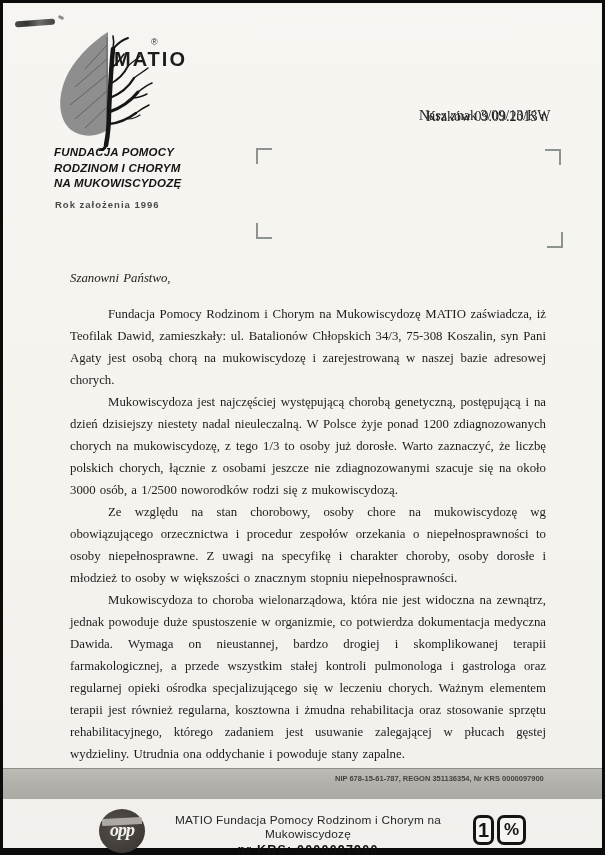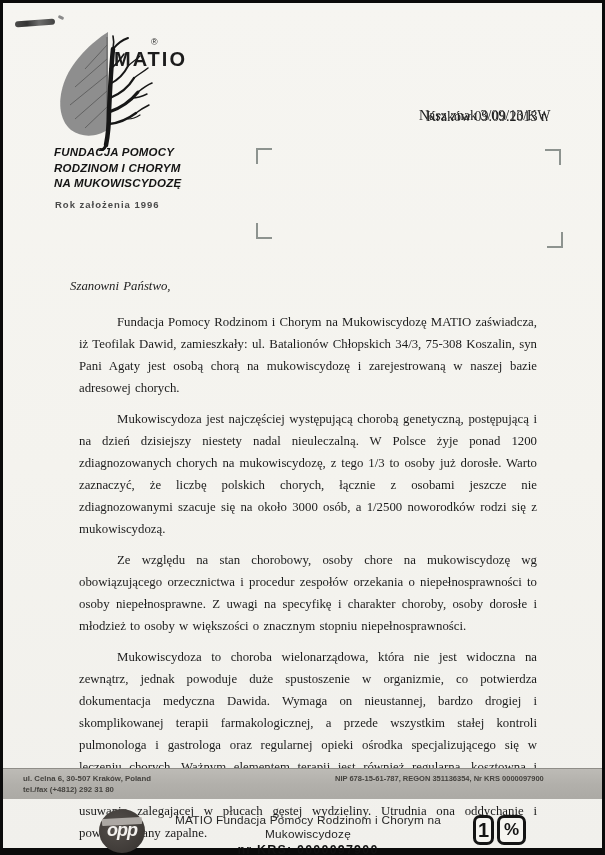--- a/index.html
+++ b/index.html
@@ -34,40 +34,40 @@
   .crop{position:absolute;width:14px;height:14px;}
   .crop.tl{left:253px;top:145px;border-left:2px solid #8d938f;border-top:2px solid #8d938f;}
   .crop.tr{left:542px;top:146px;border-right:2px solid #8d938f;border-top:2px solid #8d938f;}
   .crop.bl{left:253px;top:220px;border-left:2px solid #8d938f;border-bottom:2px solid #8d938f;}
   .crop.br{left:544px;top:229px;border-right:2px solid #8d938f;border-bottom:2px solid #8d938f;}
 
   
   .letter{position:absolute;left:67px;top:256px;width:476px;
           font-family:"Liberation Serif",serif;font-size:12.8px;line-height:22px;
           color:#1c1c1c;text-align:justify;word-spacing:1px;}
-  .salutation{font-style:italic;margin:16px 0 14px 0;}
-  .letter p{margin:9px;text-indent:38px;}
+  .salutation{font-style:italic;margin:8px 0 14px 0;}
+  .letter p{margin:0;text-indent:38px;}
 
   
   .graybar{position:absolute;left:0;top:765px;width:100%;height:30px;
            background:linear-gradient(180deg,#bdbbb6 0%,#b2b0ab 50%,#aba9a4 100%);
            border-top:1px solid #8f8d88;}
   .gb-col{position:absolute;top:5px;font-size:7.8px;font-weight:bold;line-height:10.5px;
           color:#45433f;white-space:nowrap;}
   .gb-col.c1{left:20px;}
   .gb-col.c2{left:173px;}
   .gb-col.c3{left:322px;font-size:7.5px;margin-left:10px;}
 
   
   .opp-circle{position:absolute;left:96px;top:806px;width:46px;height:44px;border-radius:50%;
               background:radial-gradient(circle at 40% 40%,#55504c,#35312e);}
   .opp-banner{position:absolute;left:3px;top:9px;width:40px;height:7px;
               background:#b7b3ae;opacity:.9;transform:rotate(-3deg);border-radius:1px;}
   .opp-text{position:absolute;left:0;top:11px;width:100%;text-align:center;color:#f4f2ef;
-            font-weight:bold;font-size:18px;letter-spacing:-1px;font-style:italic;}
+            font-weight:bold;font-size:18px;letter-spacing:-1px;font-style:italic;font-family:Liberation Serif, serif;}
   .org-block{position:absolute;left:142px;top:810px;width:326px;text-align:center;color:#262626;}
   .org-line{font-size:11.8px;letter-spacing:.2px;}
   .krs-line{font-size:12.5px;font-weight:bold;letter-spacing:1.2px;margin-top:2px;color:#111;}
   .pct-badge{position:absolute;left:470px;top:812px;display:flex;gap:3px;align-items:center;}
   .pct-box{border:3px solid #141414;border-radius:7px;background:#f6f5f1;color:#141414;
            font-weight:bold;display:flex;align-items:center;justify-content:center;}
   .pct-box.one{width:15px;height:24px;font-size:20px;}
   .pct-box.sign{width:23px;height:24px;font-size:17px;}
 </style>
 </head>
@@ -126,24 +126,20 @@
 
     <div class="letter">
       <div class="salutation">Szanowni Państwo,</div>
       <p>Fundacja Pomocy Rodzinom i Chorym na Mukowiscydozę MATIO zaświadcza, iż Teofilak Dawid, zamieszkały: ul. Batalionów Chłopskich 34/3, 75-308 Koszalin, syn Pani Agaty jest osobą chorą na mukowiscydozę i zarejestrowaną w naszej bazie adresowej chorych.</p>
       <p>Mukowiscydoza jest najczęściej występującą chorobą genetyczną, postępującą i na dzień dzisiejszy niestety nadal nieuleczalną. W Polsce żyje ponad 1200 zdiagnozowanych chorych na mukowiscydozę, z tego 1/3 to osoby już dorosłe. Warto zaznaczyć, że liczbę polskich chorych, łącznie z osobami jeszcze nie zdiagnozowanymi szacuje się na około 3000 osób, a 1/2500 noworodków rodzi się z mukowiscydozą.</p>
       <p>Ze względu na stan chorobowy, osoby chore na mukowiscydozę wg obowiązującego orzecznictwa i procedur zespołów orzekania o niepełnosprawności to osoby niepełnosprawne. Z uwagi na specyfikę i charakter choroby, osoby dorosłe i młodzież to osoby w większości o znacznym stopniu niepełnosprawności.</p>
       <p>Mukowiscydoza to choroba wielonarządowa, która nie jest widoczna na zewnątrz, jednak powoduje duże spustoszenie w organizmie, co potwierdza dokumentacja medyczna Dawida. Wymaga on nieustannej, bardzo drogiej i skomplikowanej terapii farmakologicznej, a przede wszystkim stałej kontroli pulmonologa i gastrologa oraz regularnej opieki ośrodka specjalizującego się w leczeniu chorych. Ważnym elementem terapii jest również regularna, kosztowna i żmudna rehabilitacja oraz stosowanie sprzętu rehabilitacyjnego, którego zadaniem jest usuwanie zalegającej w płucach gęstej wydzieliny. Utrudnia ona oddychanie i powoduje stany zapalne.</p>
     </div>
 
     <div class="graybar">
-      <div class="gb-col c1">
-        <div>ul. Celna 6, 30-507 Kraków, Poland</div>
-        <div>tel./fax (+4812) 292 31 80</div>
-      </div>
       <div class="gb-col c3">
         <div>NIP 678-15-61-787, REGON 351136354, Nr KRS 0000097900</div>
       </div>
     </div>
 
     <div class="opp-circle">
       <div class="opp-banner"></div>
       <div class="opp-text">opp</div>
     </div>
     <div class="org-block">

